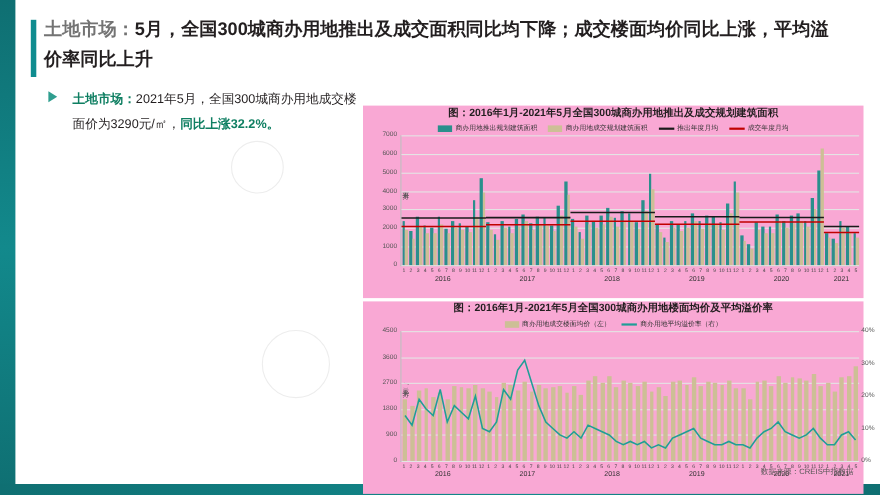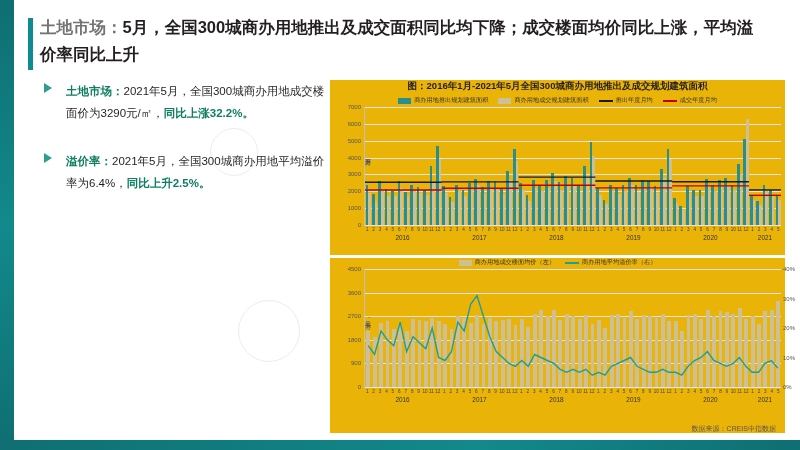--- a/index.html
+++ b/index.html
@@ -49,21 +49,21 @@
     border-top:5px solid transparent;
     border-bottom:5px solid transparent;
   }
   .btext{
     font-size:11.5px;line-height:22px;color:#231f20;
   }
   .btext .lbl{color:#0f7f62;font-weight:bold;}
   .btext .hl{color:#0f7f62;font-weight:bold;}
   
   .chart-panel{
-    position:absolute;left:330px;width:455px;background:#eab308;
+    position:absolute;left:330px;width:455px;background:#f9a8d4;margin-top:16px;
   }
   .chart-top{top:80px;height:175px;}
   .chart-bottom{top:258px;height:175px;}
   .chart-title{
     text-align:center;font-size:9.5px;font-weight:bold;color:#231f20;
     margin:0 0 3px 0;
   }
   .legend{
     display:flex;justify-content:center;align-items:center;gap:10px;
     font-size:6.2px;color:#333;margin-bottom:2px;
@@ -128,26 +128,20 @@
     <div class="title-text">
       <span class="green">土地市场：</span><span>5月，全国300城商办用地推出及成交面积同比均下降；成交楼面均价同比上涨，平均溢价率同比上升</span>
     </div>
   </div>
 
   <div class="bullets">
     <div class="bullet">
       <span class="arrow"></span>
       <div class="btext">
         <span class="lbl">土地市场：</span><span>2021年5月，全国300城商办用地成交楼面价为3290元/㎡，</span><span class="hl">同比上涨32.2%。</span>
-      </div>
-    </div>
-    <div class="bullet">
-      <span class="arrow"></span>
-      <div class="btext">
-        <span class="lbl">溢价率：</span><span>2021年5月，全国300城商办用地平均溢价率为6.4%，</span><span class="hl">同比上升2.5%。</span>
       </div>
     </div>
   </div>
 
   <div class="chart-panel chart-top">
     <div class="chart-title">图：2016年1月-2021年5月全国300城商办用地推出及成交规划建筑面积</div>
     <div class="legend">
       <span class="li">
           <i class="sw" style="background:#2a8f8c"></i>
           <span>商办用地推出规划建筑面积</span>
@@ -533,20 +527,21 @@
           <span class="xy" style="width: 18.4615%;">2017</span>
           <span class="xy" style="width: 18.4615%;">2018</span>
           <span class="xy" style="width: 18.4615%;">2019</span>
           <span class="xy" style="width: 18.4615%;">2020</span>
           <span class="xy" style="width: 7.69231%;">2021</span>
         </div>
       </div>
   </div>
 
   <div class="chart-panel chart-bottom">
+    <div class="chart-title">图：2016年1月-2021年5月全国300城商办用地楼面均价及平均溢价率</div>
     <div class="legend">
       <span class="li">
           <i class="sw" style="background:#cdbf96"></i>
           <span>商办用地成交楼面均价（左）</span>
         </span>
       <span class="li">
           <i class="ln" style="background:#1f9e97"></i>
           <span>商办用地平均溢价率（右）</span>
         </span>
     </div>

